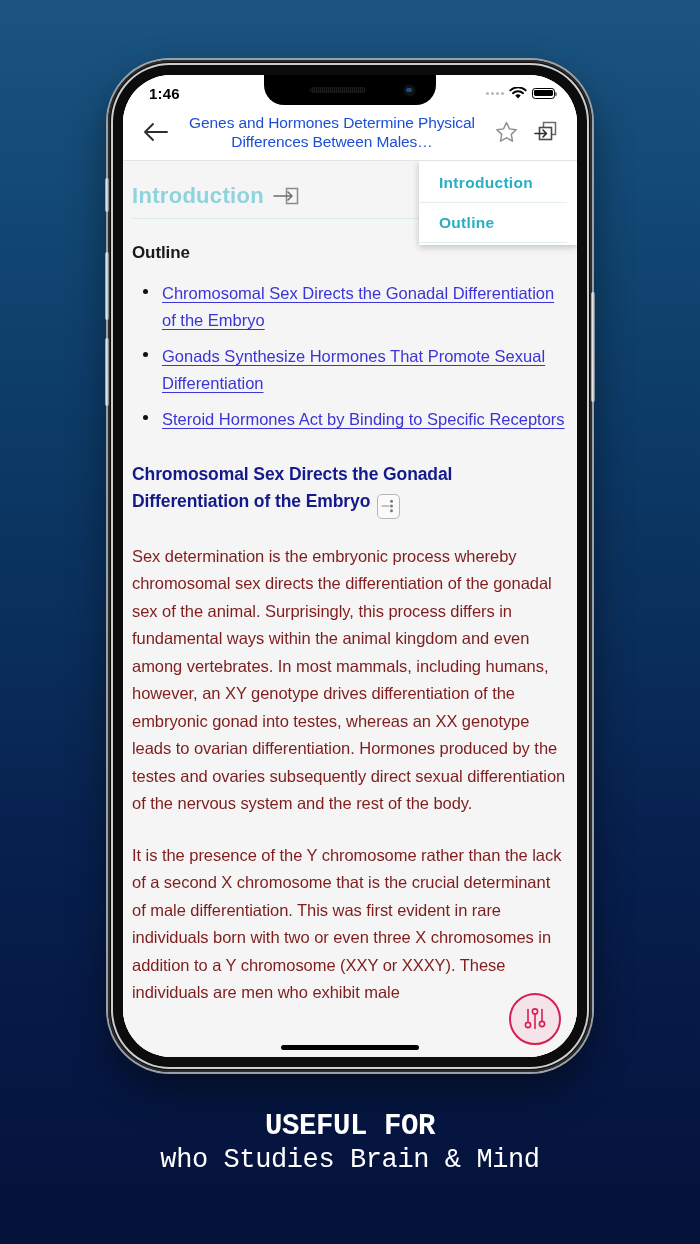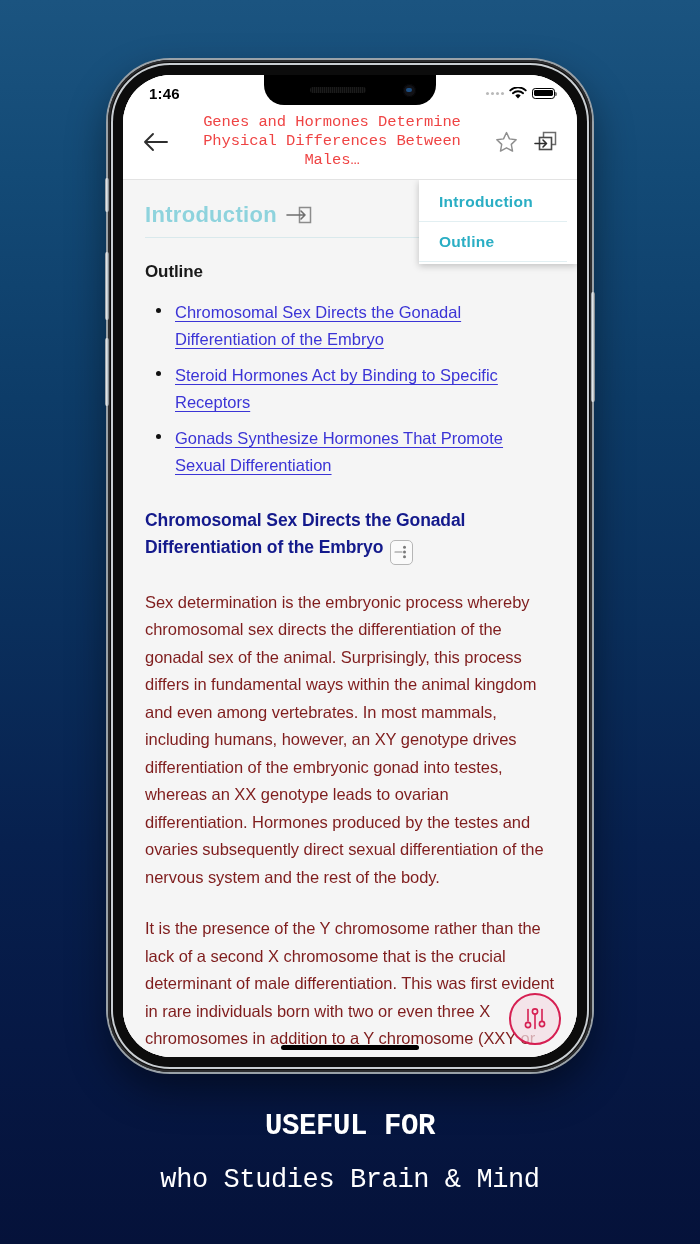--- a/index.html
+++ b/index.html
@@ -63,28 +63,28 @@
   
   #app{ position:absolute; inset:0; background:#f5f5f5; display:flex; flex-direction:column; }
 
   #app-bar{
     background:#fff; padding:38px 14px 9px 14px;
     display:flex; align-items:center; gap:6px; flex:0 0 auto;
     border-bottom:1px solid #e3e3e3; position:relative; z-index:20;
   }
   #back-button{ width:38px; height:38px; display:flex; align-items:center; justify-content:center; flex:0 0 auto; }
   #doc-title{
-    flex:1 1 auto; text-align:center; color:#ef4444;
+    flex:1 1 auto; text-align:center; color:#1d4ed8;
     font-size:15.5px; line-height:19px; letter-spacing:-.1px;
-    overflow:hidden; padding:0 2px;font-family:Liberation Mono, monospace;
+    overflow:hidden; padding:0 2px;
   }
   .bar-icon{ width:34px; height:34px; display:flex; align-items:center; justify-content:center; flex:0 0 auto; }
 
   
-  #content{ flex:1 1 auto; background:#f5f5f5; padding:0 22px; position:relative; overflow:hidden; }
+  #content{ flex:1 1 auto; background:#f5f5f5; padding:0 9px; position:relative; overflow:hidden; }
 
   #intro-heading-row{
     display:flex; align-items:center; gap:9px;
     padding:22px 0 9px 0; border-bottom:1.5px solid #d9e9ec;
   }
   #intro-heading{ color:#8ed3dd; font-size:22px; font-weight:bold; letter-spacing:.3px; }
 
   #outline-heading{ color:#1a1a1a; font-size:17px; font-weight:bold; margin-top:24px; letter-spacing:-.1px; }
 
   #outline-list{ list-style:none; margin-top:17px; }
@@ -136,21 +136,21 @@
   #home-indicator{
     position:absolute; bottom:7px; left:50%; transform:translateX(-50%);
     width:138px; height:5px; border-radius:3px; background:#000; z-index:35;
   }
 
   
   #caption{
     position:absolute; left:0; right:0; top:1110px; text-align:center; color:#fff;font-family:Liberation Mono, monospace;
   }
   #caption-title{ font-size:29px; font-weight:bold; letter-spacing:-.4px; }
-  #caption-sub{ font-size:27px; font-weight:400; margin-top:22px; letter-spacing:-.4px; }
+  #caption-sub{ font-size:27px; font-weight:400; margin-top:2px; letter-spacing:-.4px; }
 </style>
 </head>
 <body>
 
 <div id="phone-frame">
 
   <div class="side-btn side-left" style="top:118px;height:34px;"></div>
   <div class="side-btn side-left" style="top:192px;height:68px;"></div>
   <div class="side-btn side-left" style="top:278px;height:68px;"></div>
   <div class="side-btn side-right" style="top:232px;height:110px;"></div>
@@ -213,24 +213,24 @@
           </svg>
         </div>
 
         <div id="outline-heading">Outline</div>
 
         <ul id="outline-list">
           <li>
             <a href="#">Chromosomal Sex Directs the Gonadal Differentiation of the Embryo</a>
           </li>
           <li>
-            <a href="#">Steroid Hormones Act by Binding to Specific Receptors</a>
+            <a href="#">Gonads Synthesize Hormones That Promote Sexual Differentiation</a>
           </li>
           <li>
-            <a href="#">Gonads Synthesize Hormones That Promote Sexual Differentiation</a>
+            <a href="#">Steroid Hormones Act by Binding to Specific Receptors</a>
           </li>
         </ul>
 
         <div id="section-heading">
           <span>Chromosomal Sex Directs the Gonadal Differentiation of the Embryo</span><span id="section-menu-icon">
             <svg width="15" height="16" viewBox="0 0 15 16">
               <path d="M1 8h7" stroke="#8a8a8a" stroke-width="1.2" fill="none" stroke-linecap="round"></path>
               <circle cx="10.5" cy="3.2" r="1.5" fill="#7a7a7a"></circle>
               <circle cx="10.5" cy="8" r="1.5" fill="#7a7a7a"></circle>
               <circle cx="10.5" cy="12.8" r="1.5" fill="#7a7a7a"></circle>

